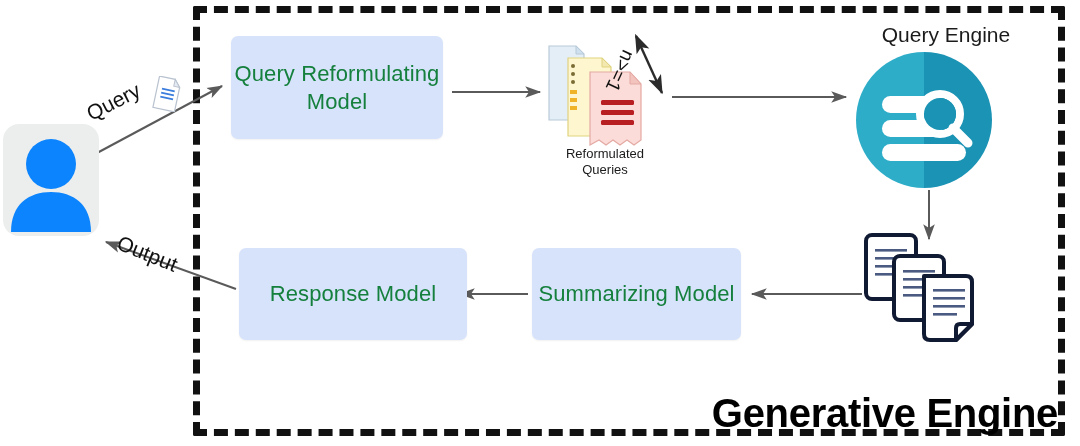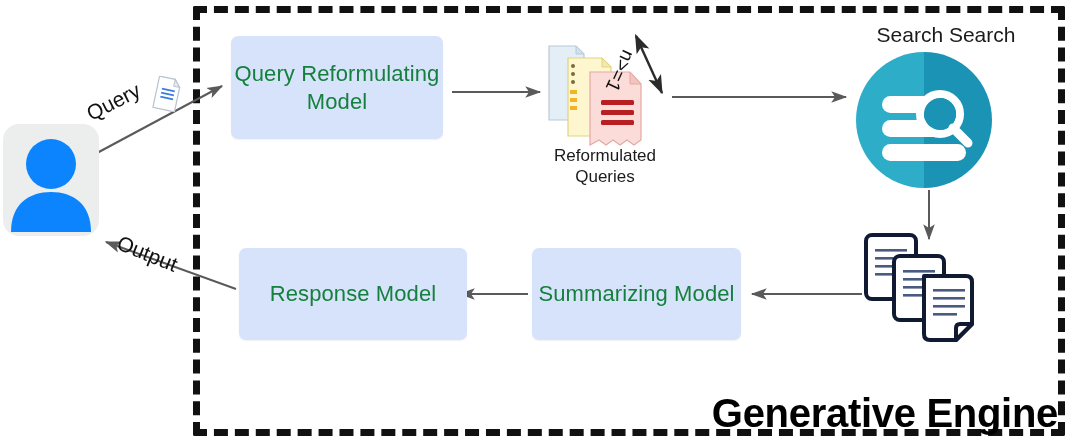--- a/index.html
+++ b/index.html
@@ -56,21 +56,21 @@
     font-size: 40px;
     font-weight: bold;
     color: #000000;
     letter-spacing: -0.3px;
     white-space: nowrap;
   }
 
   
   .caption {
     color: #1b1b1b;
-    font-size: 17px;
+    font-size: 13px;
     line-height: 1.22;
     text-align: center;
     white-space: pre-line;
   }
   #search-engine-label { left: 846px; top: 22px; width: 200px; font-size: 21px; }
   #reformulated-label  { left: 535px; top: 146px; width: 140px; }
 
   
   .edge-label {
     color: #111111;
@@ -218,21 +218,21 @@
   <div class="abs model-box" id="box-query-reformulating">Query
 Reformulating
 Model</div>
 
   <div class="abs model-box" id="box-response">Response
 Model</div>
 
   <div class="abs model-box" id="box-summarizing">Summarizing
 Model</div>
 
-  <div class="abs caption" id="search-engine-label">Search Search</div>
+  <div class="abs caption" id="search-engine-label">Query Engine</div>
 
   <div class="abs caption" id="reformulated-label">Reformulated
 Queries</div>
 
   <div class="abs edge-label" id="label-query">Query</div>
 
   <div class="abs edge-label" id="label-output">Output</div>
 
   <div class="abs edge-label" id="label-n">n&gt;=1</div>
 

